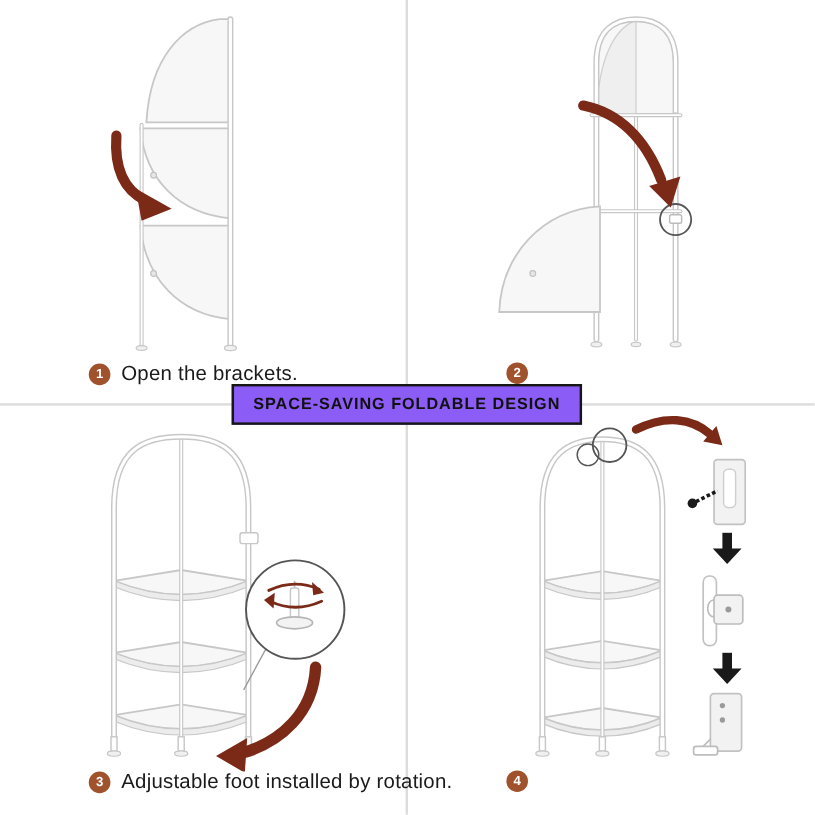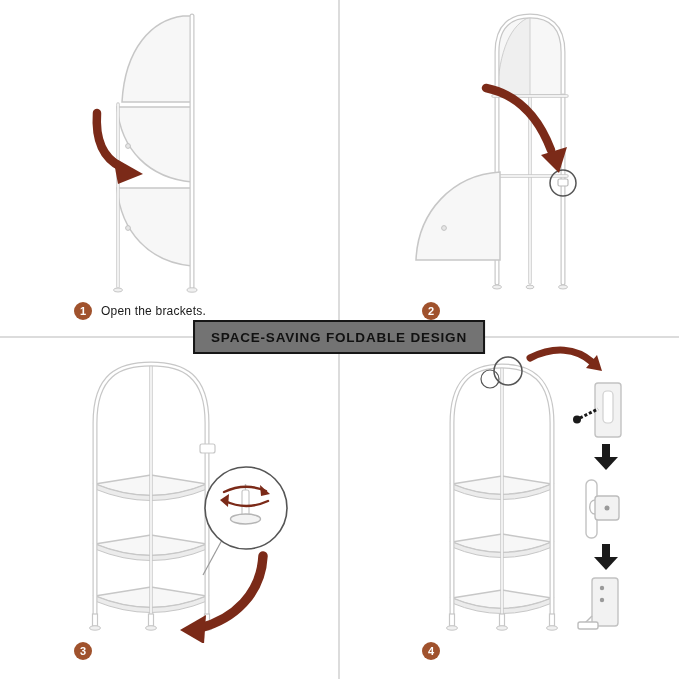--- a/index.html
+++ b/index.html
@@ -20,23 +20,23 @@
   .q2{left:340px;top:0;height:336px}
   .q3{left:0;top:338px;height:341px}
   .q4{left:340px;top:338px;height:341px}
   .illus{position:absolute;left:0;top:0;width:339px;height:300px}
   .q3 .illus,.q4 .illus{height:305px}
   .caption{position:absolute;left:74px;top:302px;display:flex;align-items:center;gap:9px;white-space:nowrap}
   .q2 .caption,.q4 .caption{left:82px}
   .q3 .caption,.q4 .caption{top:304px}
   .badge{width:18px;height:18px;border-radius:50%;background:var(--c-badge);color:#fff;
          font-size:11px;font-weight:700;display:flex;align-items:center;justify-content:center;line-height:1;flex:0 0 auto}
-  .cap-text{font-size:12px;color:var(--c-ink);letter-spacing:.2px}
+  .cap-text{font-size:17px;color:var(--c-ink);letter-spacing:.2px}
   .banner{position:absolute;left:339px;top:337px;transform:translate(-50%,-50%);
-          background:#737373;border:2px solid #161616;padding:6px 16px;z-index:5;white-space:nowrap}
+          background:#8b5cf6;border:2px solid #161616;padding:6px 16px;z-index:5;white-space:nowrap}
   .banner-text{font-size:13.5px;font-weight:700;letter-spacing:.8px;color:#111}
 
   
   .panel{fill:#f7f7f7;stroke:var(--c-line);stroke-width:1.5}
   .panel2{fill:#efefef;stroke:#cfcfcf;stroke-width:1}
   .band{fill:#ececec;stroke:var(--c-line);stroke-width:1}
   .knob{fill:#e6e6e6;stroke:#c2c2c2;stroke-width:1}
   .t-out{stroke:var(--c-line);stroke-width:5;fill:none;stroke-linecap:round}
   .t-in{stroke:#fff;stroke-width:2.6;fill:none;stroke-linecap:round}
   .s-out{stroke-width:3.4}
@@ -166,20 +166,21 @@
           <polygon class="arrow-head" points="220,162 229,156 228,169"></polygon>
         </g>
       </g>
       <g>
         <path class="arrow-shaft thick" d="M 263 218 C 261 256 234 281 200 290"></path>
         <polygon class="arrow-head" points="180,292 206,277 204,306"></polygon>
       </g>
     </svg>
     <div class="caption">
       <span class="badge">3</span>
+      <span class="cap-text">Adjustable foot installed by rotation.</span>
     </div>
   </section>
 
   <section class="quad q4">
     <svg class="illus" viewBox="0 0 339 305">
       <g>
         <path class="panel" d="M 112 146 L 162 138 L 212 146 Q 162 167 112 146 Z"></path>
         <path class="band" d="M 112 146 Q 162 167 212 146 L 212 151 Q 162 172 112 151 Z"></path>
         <path class="panel" d="M 112 204 L 162 196 L 212 204 Q 162 225 112 204 Z"></path>
         <path class="band" d="M 112 204 Q 162 225 212 204 L 212 209 Q 162 230 112 209 Z"></path>

